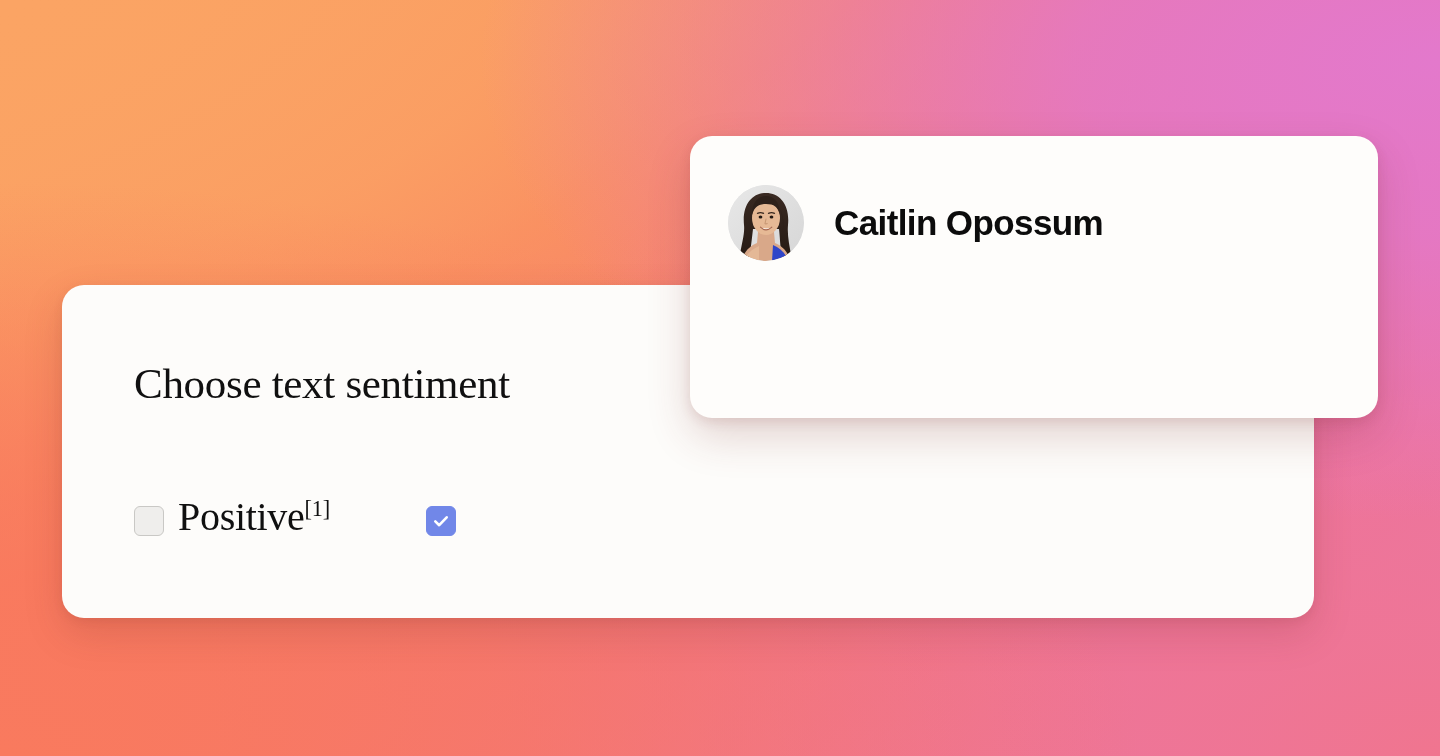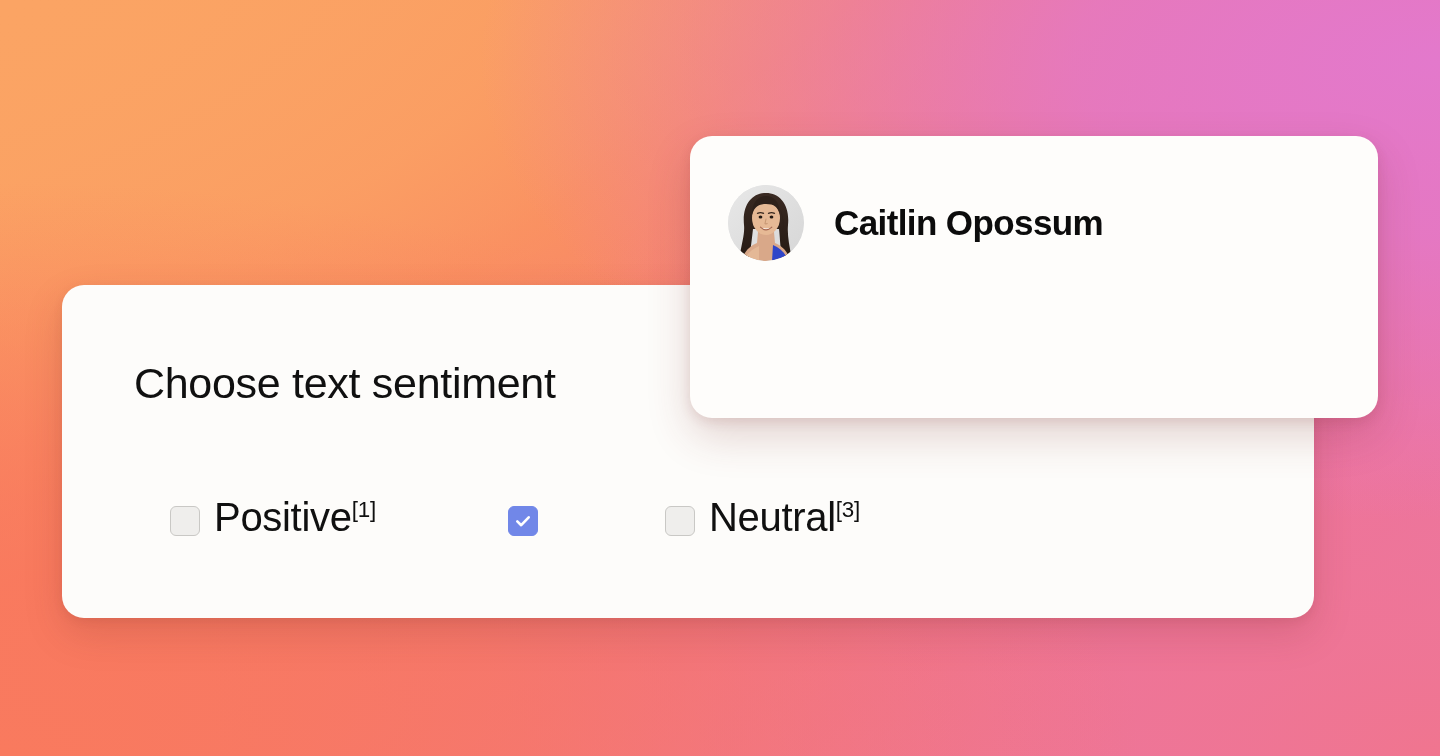--- a/index.html
+++ b/index.html
@@ -32,20 +32,21 @@
   #sentiment-card {
     position: absolute;
     left: 62px;
     top: 285px;
     width: 1252px;
     height: 333px;
     background: #FDFCFA;
     border-radius: 22px;
     box-shadow: 0 16px 38px rgba(120, 45, 40, 0.18),
                 0 3px 10px rgba(120, 45, 40, 0.10);
+    font-family: Liberation Serif, serif;
   }
 
   #sentiment-title {
     position: absolute;
     left: 72px;
     top: 74px;
     font-size: 43px;
     font-weight: 400;
     color: #101010;
     letter-spacing: -0.3px;
@@ -58,21 +59,20 @@
     top: 212px;
     display: flex;
     align-items: flex-start;
   }
 
   .option {
     display: flex;
     align-items: flex-start;
     cursor: pointer;
     user-select: none;
-    margin-left: 36px;
   }
 
   .option .cb {
     width: 30px;
     height: 30px;
     flex: 0 0 30px;
     border-radius: 6px;
     margin-top: 9px;
     position: relative;
   }
@@ -178,24 +178,20 @@
     </div>
 
     <div class="option" style="margin-right:91px;">
       <span class="cb on">
         <svg width="20" height="20" viewBox="0 0 20 20" aria-hidden="true">
           <path d="M4.3 10.4 L8.2 14.2 L15.7 6.3" fill="none" stroke="#FFFFFF" stroke-width="2.6" stroke-linecap="round" stroke-linejoin="round"></path>
         </svg>
       </span>
     </div>
 
-    <div class="option">
-      <span class="cb off"></span>
-      <span class="lbl"><span>Neutral</span><sup>[3]</sup></span>
-    </div>
 
   </div>
 </div>
 
 <div id="comment-card">
 
   <div id="comment-header">
 
     <div id="avatar">
       <svg viewBox="0 0 76 76" aria-hidden="true">

